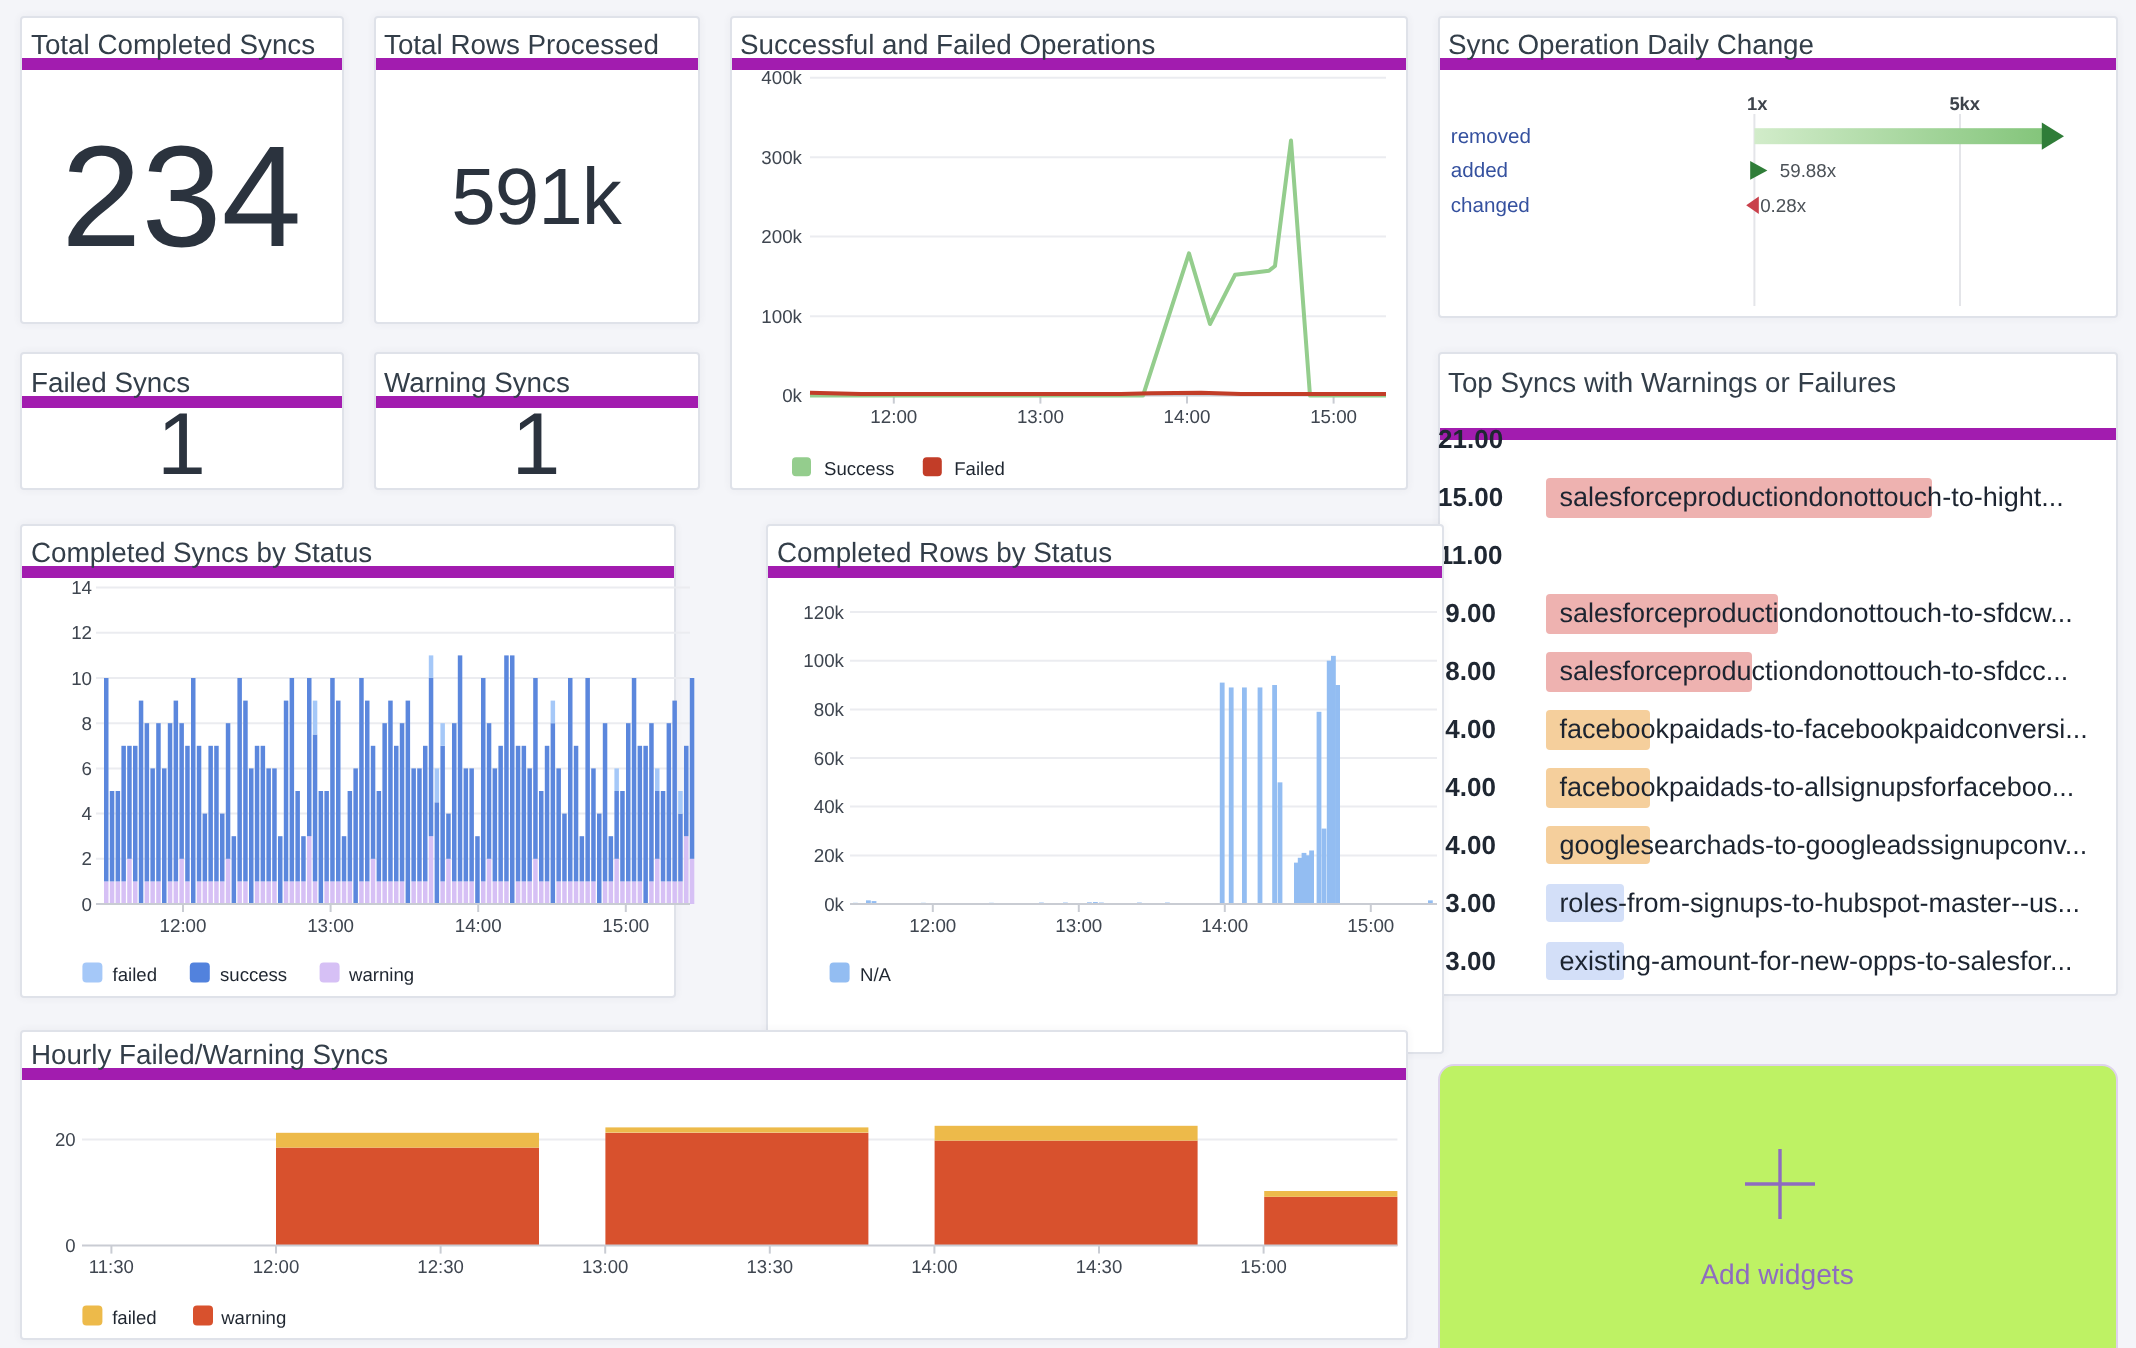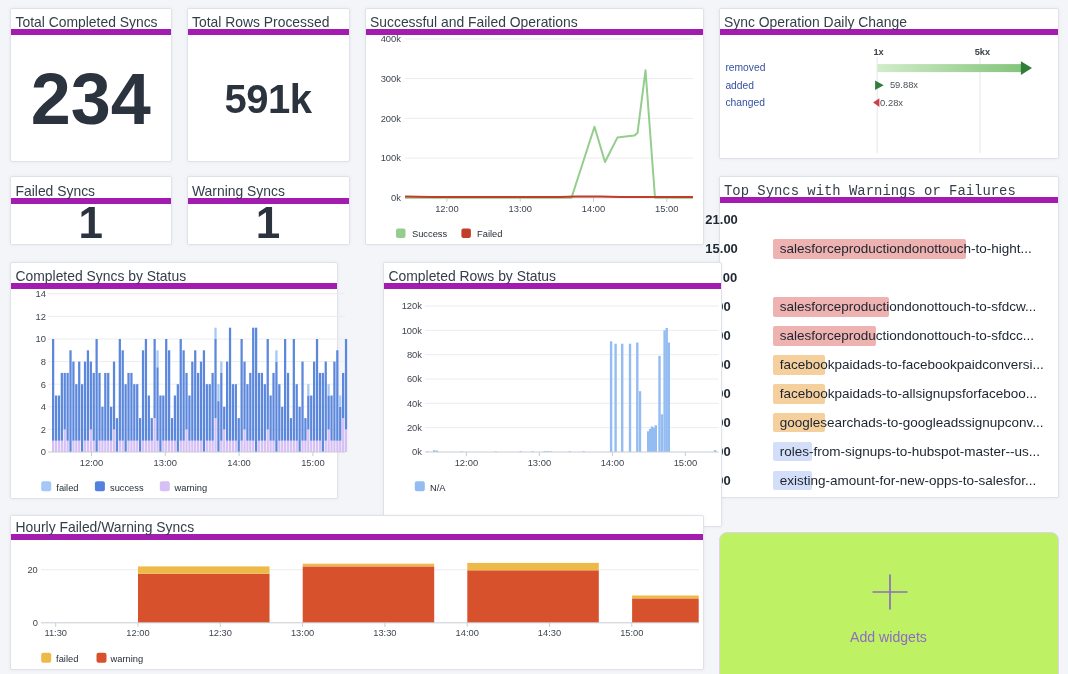--- a/index.html
+++ b/index.html
@@ -1,19 +1,19 @@
 <!DOCTYPE html>
 <html><head><meta charset="utf-8"><style>
 *{margin:0;padding:0;box-sizing:border-box}
 html,body{width:1068px;height:674px;overflow:hidden;background:#f4f5f9;font-family:"Liberation Sans",sans-serif;}
 .panel{position:absolute;background:#fff;border:1px solid #dfe2e9;border-radius:2px;box-shadow:0 0 4px rgba(60,70,90,0.06);}
 .ptitle{height:26px;line-height:27.3px;padding-left:4.5px;font-size:13.9px;color:#333e49;border-bottom:6px solid #a21caf;white-space:nowrap;}
-.statbig{position:absolute;left:0;right:0;text-align:center;font-weight:bold;color:#2b333e;}
+.statbig{position:absolute;left:0;right:0;text-align:center;font-weight:normal;color:#2b333e;}
 .tsrow{position:absolute;left:0;height:19.8px;width:100%;}
-.tsnum{position:absolute;right:292.2px;top:0;width:60px;text-align:left;font-weight:bold;font-size:13px;color:#1f2732;line-height:19.8px;}
+.tsnum{position:absolute;right:292.2px;top:0;width:60px;text-align:center;font-weight:bold;font-size:13px;color:#1f2732;line-height:19.8px;}
 .tsbarwrap{position:absolute;left:53.8px;top:0;height:19.8px;width:272px;overflow:hidden;}
 .tsbar{position:absolute;left:0;top:0;height:19.8px;border-radius:2px;}
 .tstext{position:absolute;left:6.4px;top:0;line-height:19.8px;font-size:13.5px;color:#1c2430;white-space:nowrap;}
 </style></head><body>
 <div class="panel" style="left:10px;top:8px;width:161.5px;height:153.5px">
  <div class="ptitle">Total Completed Syncs</div>
  <div class="statbig" style="top:53.5px;font-size:72px;line-height:72px;">234</div>
 </div>
 <div class="panel" style="left:186.5px;top:8px;width:163px;height:153.5px">
  <div class="ptitle">Total Rows Processed</div>
@@ -74,21 +74,21 @@
 </div>
 <div class="panel" style="left:10px;top:175.5px;width:161.5px;height:69.3px">
  <div class="ptitle" style="height:27px;line-height:28.4px;">Failed Syncs</div>
  <div class="statbig" style="top:24.5px;font-size:44px;line-height:44px;">1</div>
 </div>
 <div class="panel" style="left:186.5px;top:175.5px;width:163px;height:69.3px">
  <div class="ptitle" style="height:27px;line-height:28.4px;">Warning Syncs</div>
  <div class="statbig" style="top:24.5px;font-size:44px;line-height:44px;">1</div>
 </div>
 <div class="panel" style="left:718.5px;top:176px;width:340px;height:322px">
- <div class="ptitle" style="height:26px;line-height:28.4px;font-family:Liberation Mono, monospace;">Top Syncs with Warnings or Failures</div>
+ <div class="ptitle" style="height:43px;line-height:28.4px;">Top Syncs with Warnings or Failures</div>
  <div class="tsrow" style="top:33.4px">
       <div class="tsnum">21.00</div>
     </div>
     <div class="tsrow" style="top:62.3px">
       <div class="tsnum">15.00</div>
       <div class="tsbarwrap">
         <div class="tsbar" style="width:192.4px;background:#eeb2b0"></div>
         <div class="tstext">salesforceproductiondonottouch-to-hight...</div>
       </div>
     </div>

